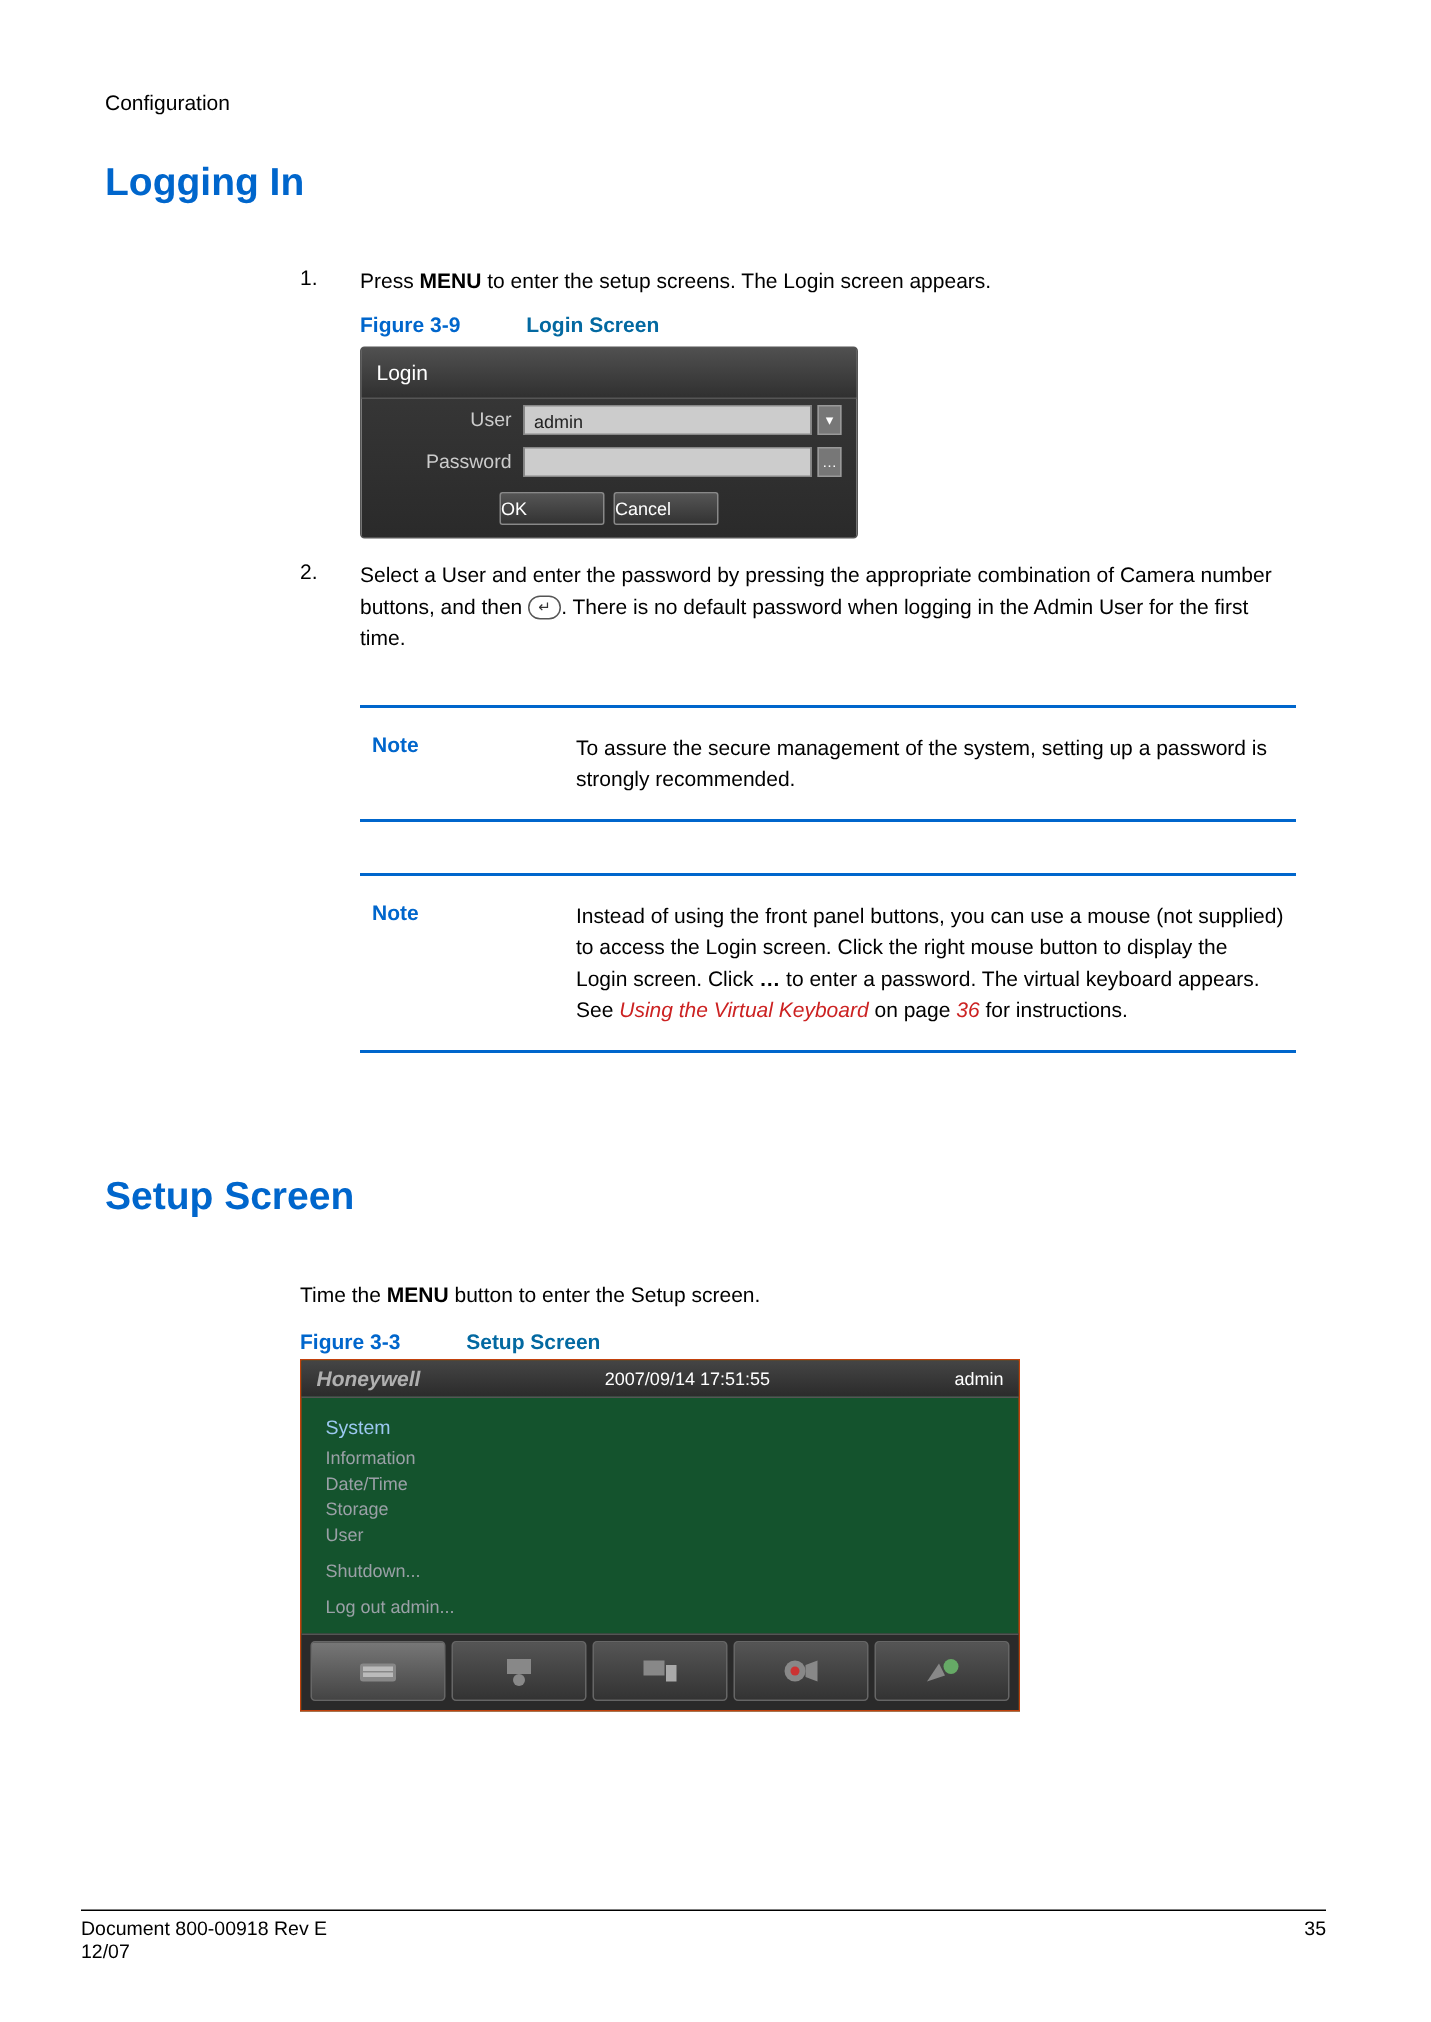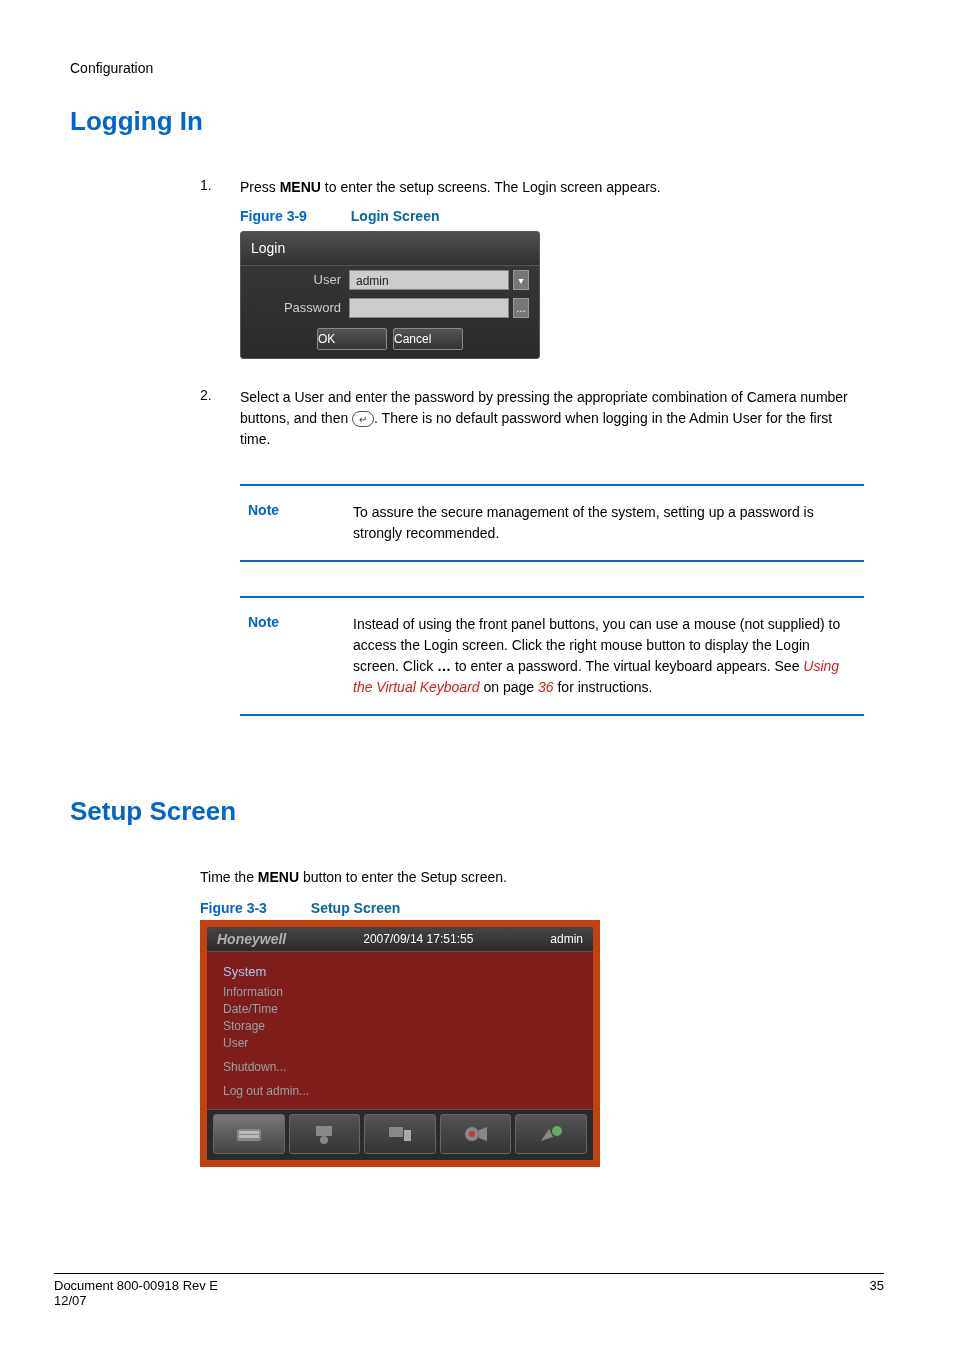--- a/index.html
+++ b/index.html
@@ -48,28 +48,27 @@
   .step-body b { font-weight: bold; }
   .fig-caption {
     font-size: 14px;
     margin: 8px 0 4px 0;
   }
   .fig-caption .fignum { color: #0066cc; font-weight: bold; margin-right: 40px; }
   .fig-caption .figtitle { color: #0369a1; font-weight: bold; }
 
   
   .login-dialog {
-    width: 300px;
+    width: 332px;
     background: linear-gradient(#3a3a3a,#2a2a2a);
     border: 1px solid #555;
     border-radius: 3px;
     color: #ddd;
     font-size: 13px;
     padding-bottom: 8px;
-    margin-bottom: 14px;
   }
   .login-title {
     padding: 6px 10px;
     font-size: 14px;
     color: #fff;
     border-bottom: 1px solid #555;
     background: linear-gradient(#505050,#303030);
   }
   .login-row {
     display: flex;
@@ -137,21 +136,21 @@
     color:#333;
   }
 
   
   .note-block {
     margin: 34px 0 34px 40px;
     border-top: 2px solid #0066cc;
     border-bottom: 2px solid #0066cc;
     padding: 16px 8px;
     display: flex;
-    gap: 13px;
+    gap: 44px;
   }
   .note-label {
     color: #0066cc;
     font-weight: bold;
     font-size: 14px;
     flex-shrink: 0;
     width: 50px;
   }
   .note-text {
     font-size: 14px;
@@ -162,23 +161,23 @@
   .note-text .redpage { color: #cc2222; font-style: italic; }
 
   .body-para {
     font-size: 14px;
     line-height: 1.5;
     margin-bottom: 12px;
   }
 
   
   .setup-dialog {
-    width: 400px;
-    background: #7f1d1d;
-    border: 7px solid #c2410c;
+    width: 480px;
+    background: #14532d;
+    border: 1px solid #c2410c;
     color: #ccc;
     font-size: 12px;
   }
   .setup-top {
     display:flex;
     align-items:center;
     justify-content:space-between;
     padding: 4px 10px;
     border-bottom: 1px solid #555;
     background: linear-gradient(#454545,#2b2b2b);

